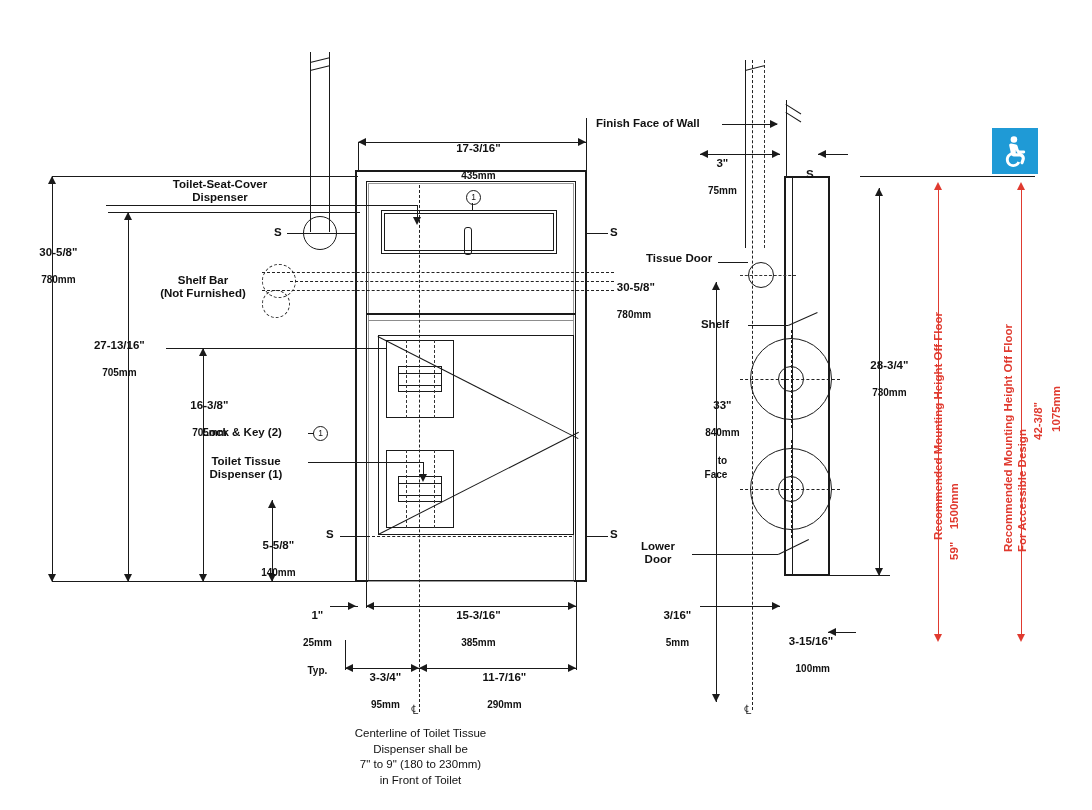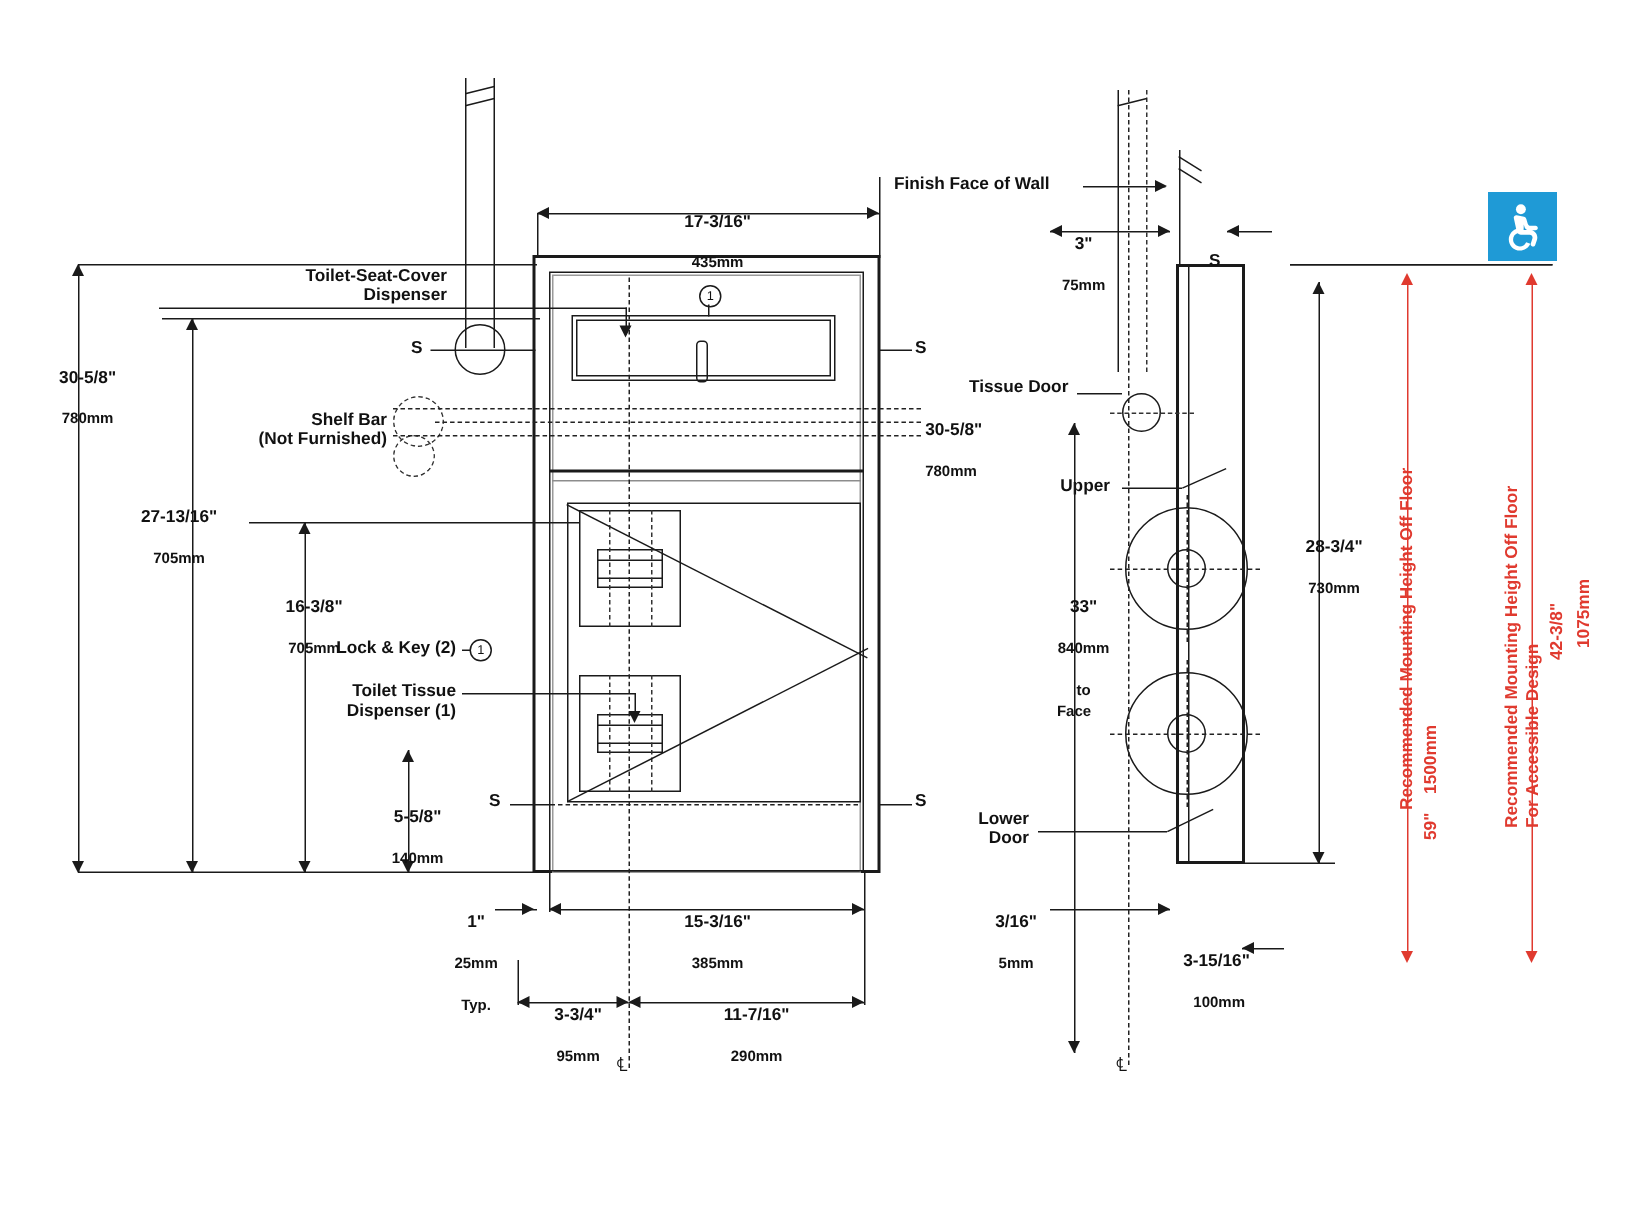--- a/index.html
+++ b/index.html
@@ -1,20 +1,20 @@
 <!DOCTYPE html>
 <html><head>
 <meta charset="utf-8">
 <style>
   html,body{margin:0;padding:0;background:#ffffff;}
   body{font-family:"Liberation Sans", sans-serif;}
   #sheet{position:relative;width:1092px;height:810px;overflow:hidden;background:#fff;}
 
   .lbl{position:absolute;font-size:11.5px;color:#111;line-height:1.15;white-space:pre;font-weight:bold;}
-  .lbl.r{text-align:right;}
+  .lbl.r{text-align:center;}
   .lbl.b{font-weight:bold;}
   .dim{position:absolute;font-size:11.5px;color:#111;text-align:center;line-height:1.2;white-space:pre;font-weight:bold;}
   .dimsm{font-size:10px;font-weight:bold;}
 
   .ln{position:absolute;background:#1a1a1a;}
   .h{height:1px;}
   .v{width:1px;}
   .gray{background:#8d8d8d;}
 
   .dashed-h{position:absolute;height:0;border-top:1px dashed #333;}
@@ -197,20 +197,24 @@
   <div class="dim" style="left:342px;top:657px;width:74px;">
     <span>3-3/4"</span><br>
     <span class="dimsm">95mm</span>
   </div>
   <div class="dim" style="left:440px;top:657px;width:116px;">
     <span>11-7/16"</span><br>
     <span class="dimsm">290mm</span>
   </div>
 
   <div class="cl" style="left:411px;top:700px;">℄</div>
+  <div class="note" style="left: 308px; top: 726px; width: 225px; white-space: pre-line;">Centerline of Toilet Tissue
+Dispenser shall be
+7" to 9" (180 to 230mm)
+in Front of Toilet</div>
 
   <div class="lbl r" style="left: 142px; top: 178px; width: 156px; white-space: pre-line;">Toilet-Seat-Cover
 Dispenser</div>
   <div class="ln h" style="left:106px;top:205px;width:312px;"></div>
   <div class="ln v" style="left:417px;top:205px;height:18px;"></div>
   <div class="arrowD" style="left:413px;top:217px;"></div>
 
   <div class="lbl r" style="left: 148px; top: 274px; width: 110px; white-space: pre-line;">Shelf Bar
 (Not Furnished)</div>
 
@@ -240,21 +244,21 @@
   <div class="circ" style="left:750px;top:338px;width:82px;height:82px;"></div>
   <div class="circ" style="left:778px;top:366px;width:26px;height:26px;"></div>
   <div class="dd-h" style="left:740px;top:379px;width:100px;"></div>
   <div class="dd-v" style="left:791px;top:330px;height:98px;"></div>
 
   <div class="circ" style="left:750px;top:448px;width:82px;height:82px;"></div>
   <div class="circ" style="left:778px;top:476px;width:26px;height:26px;"></div>
   <div class="dd-h" style="left:740px;top:489px;width:100px;"></div>
   <div class="dd-v" style="left:791px;top:440px;height:98px;"></div>
 
-  <div class="lbl r" style="left:690px;top:318px;width:50px;">Upper</div>
+  <div class="lbl r" style="left:690px;top:318px;width:50px;">Shelf</div>
   <div class="ln h" style="left:748px;top:325px;width:40px;"></div>
   <div class="ln" style="left:788px;top:325px;width:32px;height:1px;transform:rotate(-24deg);transform-origin:0 0;"></div>
 
   <div class="lbl r" style="left: 630px; top: 540px; width: 56px; white-space: pre-line;">Lower
 Door</div>
   <div class="ln h" style="left:692px;top:554px;width:86px;"></div>
   <div class="ln" style="left:778px;top:554px;width:34px;height:1px;transform:rotate(-26deg);transform-origin:0 0;"></div>
 
   <div class="lbl" style="left:646px;top:252px;">Tissue Door</div>
 

